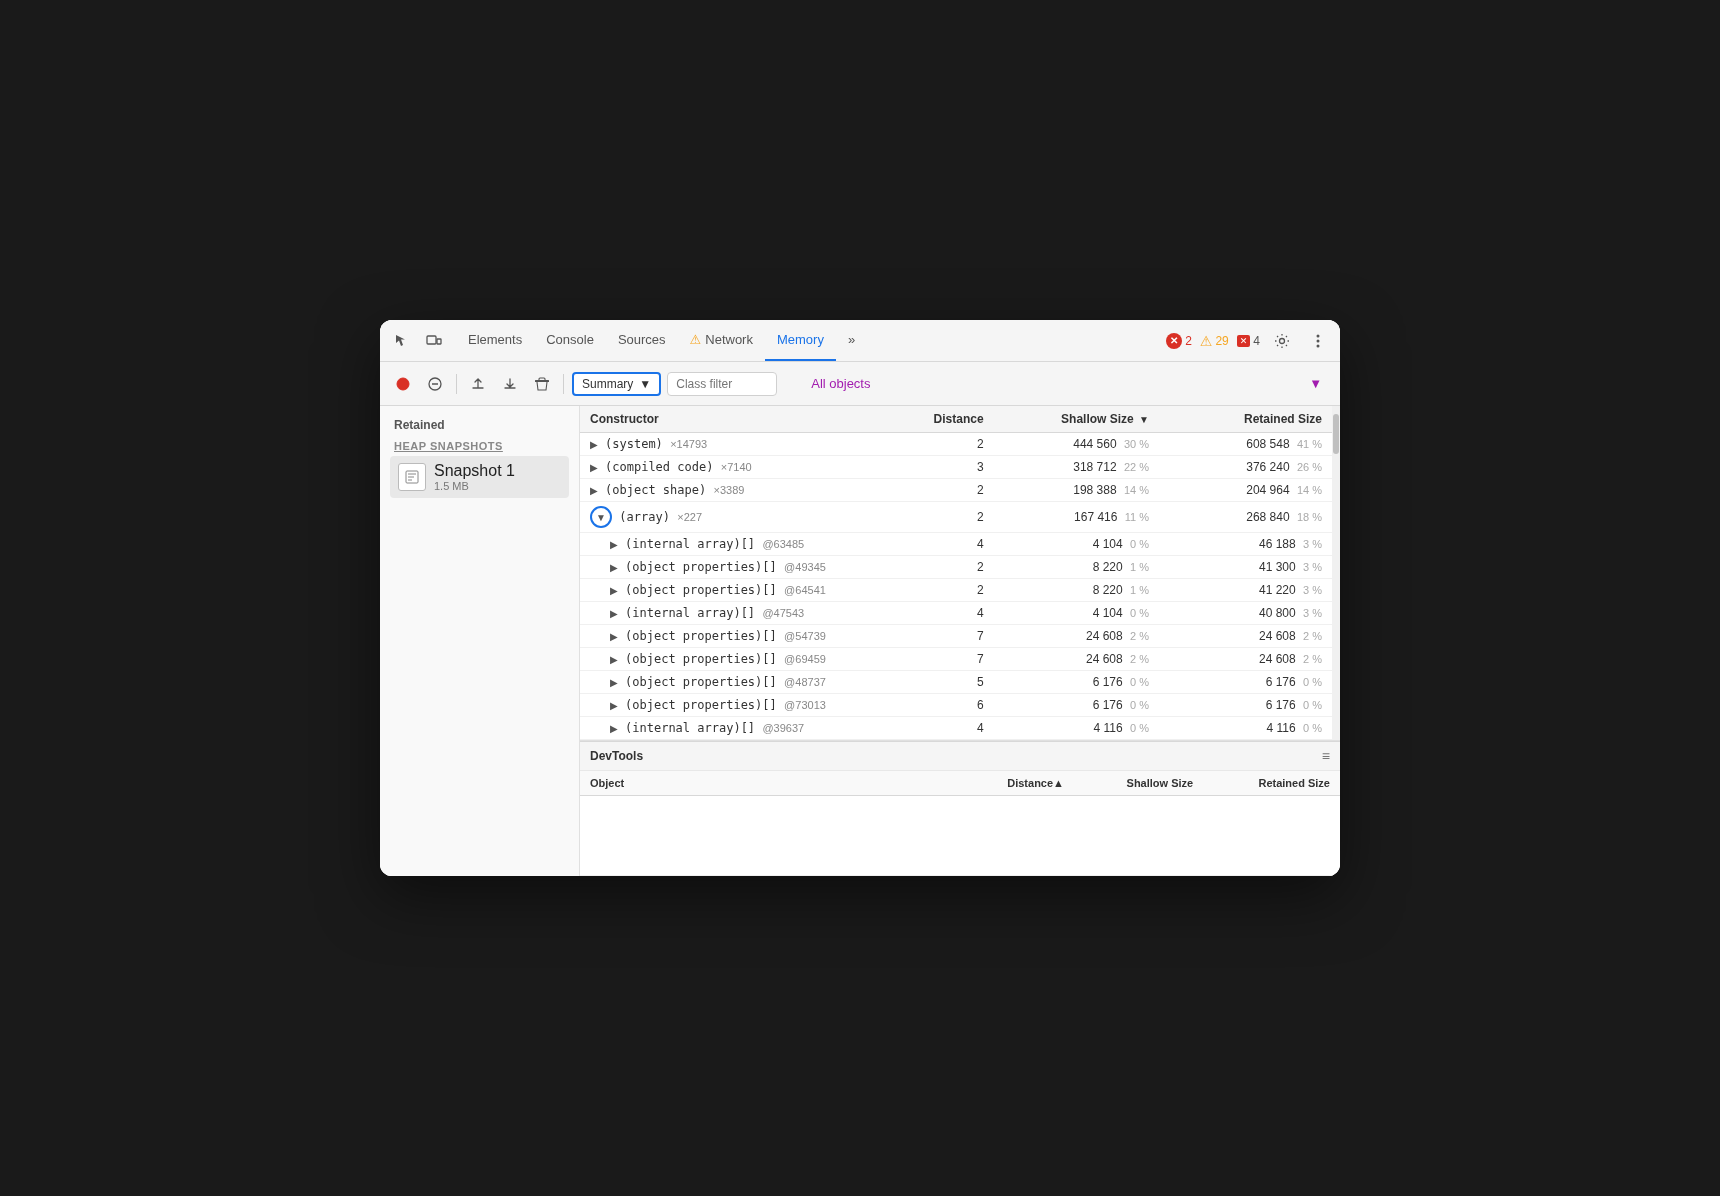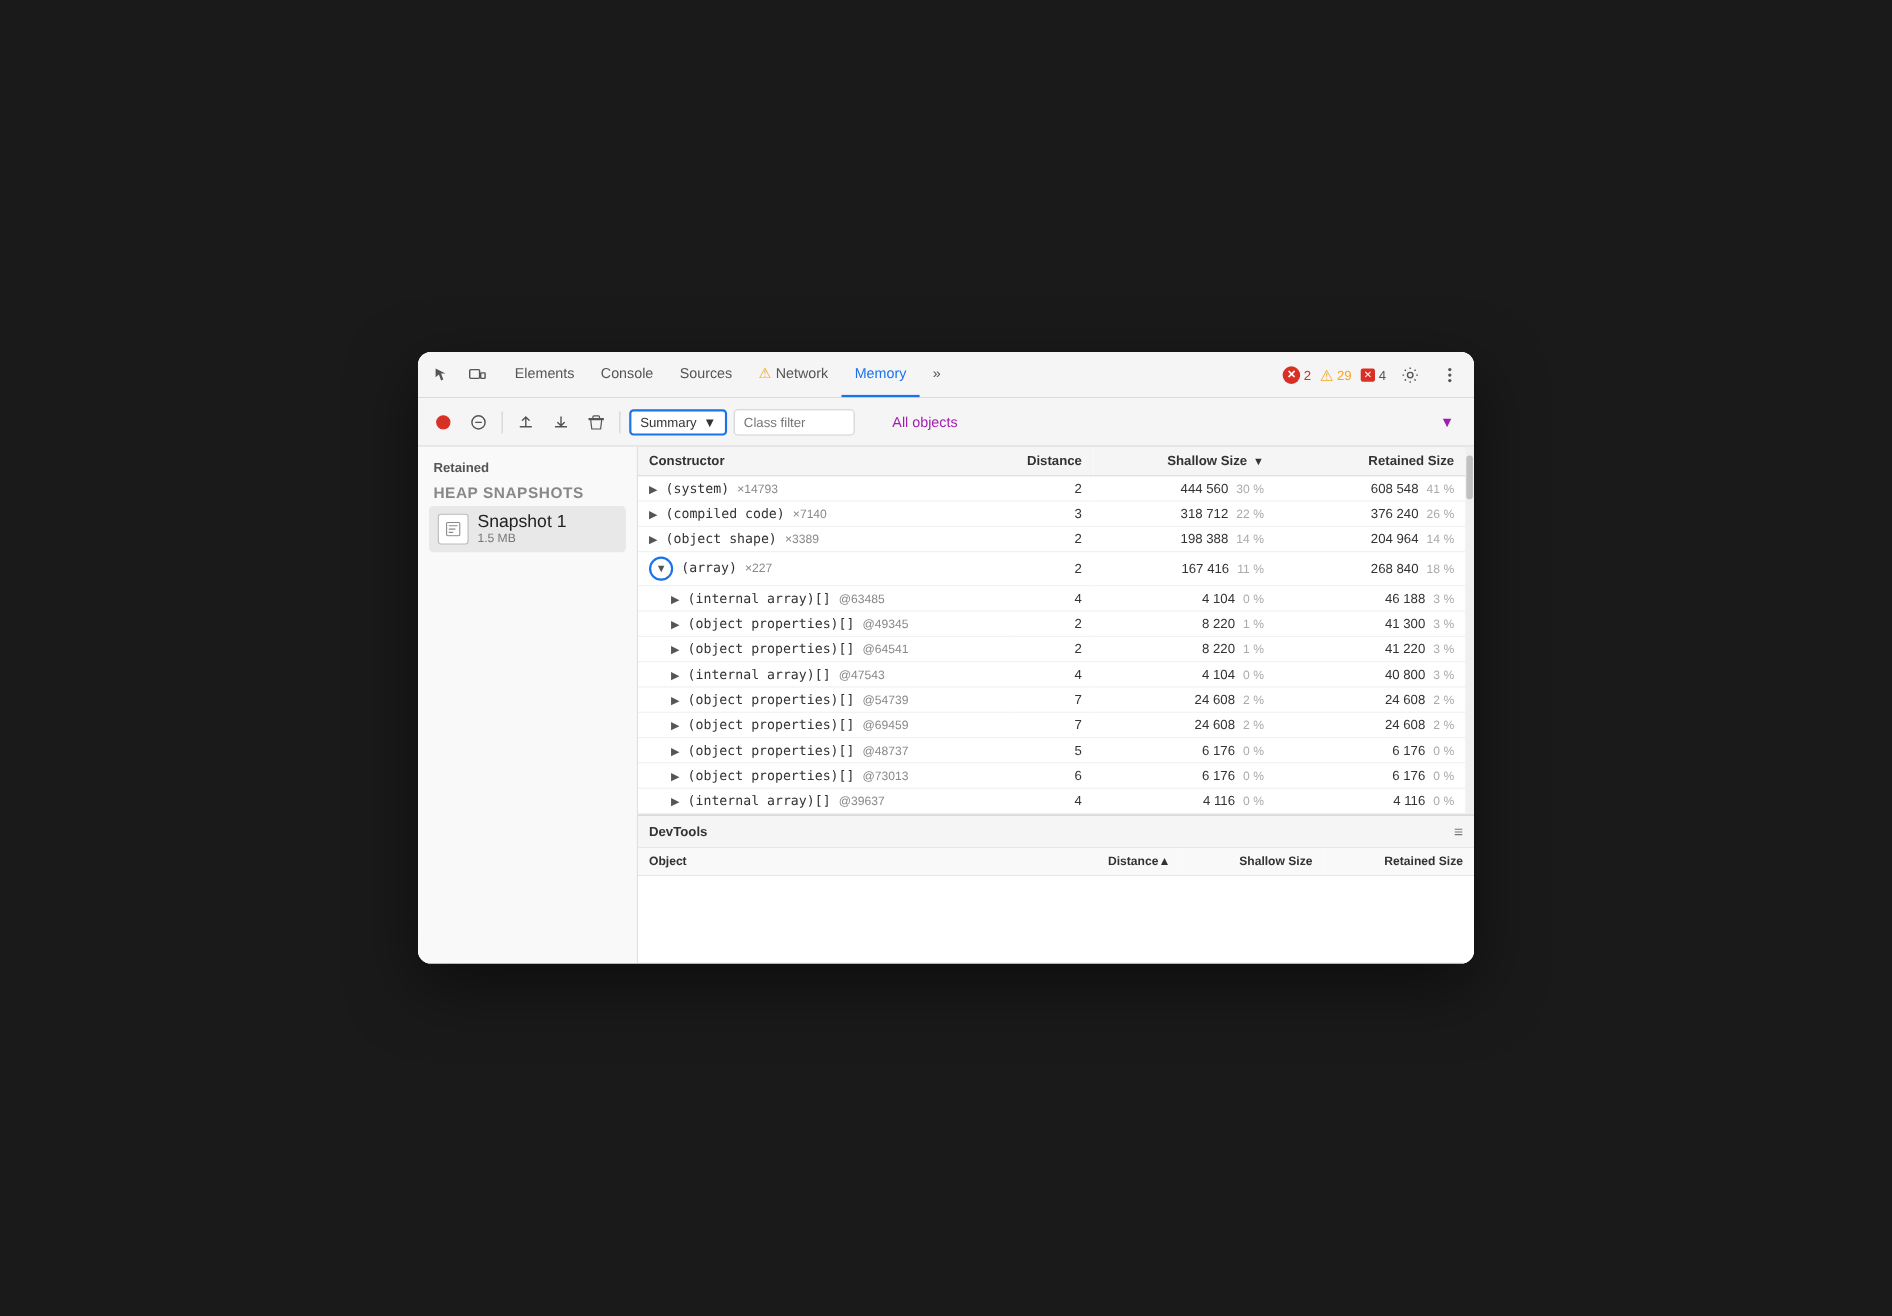--- a/index.html
+++ b/index.html
@@ -242,26 +242,27 @@
       flex-shrink: 0;
     }
     .sidebar-title {
       font-size: 12px;
       font-weight: 600;
       color: #555;
       margin-bottom: 8px;
       padding-left: 4px;
     }
     .sidebar-section-title {
-      font-size: 14px;
+      font-size: 11px;
       font-weight: 600;
       color: #888;
       text-transform: uppercase;
       letter-spacing: 0.5px;
       margin: 8px 0 4px 4px;
+      text-decoration: underline;
     }
     .snapshot-item {
       display: flex;
       align-items: center;
       gap: 8px;
       padding: 6px 8px;
       border-radius: 4px;
       cursor: pointer;
       background: #e8e8e8;
     }

